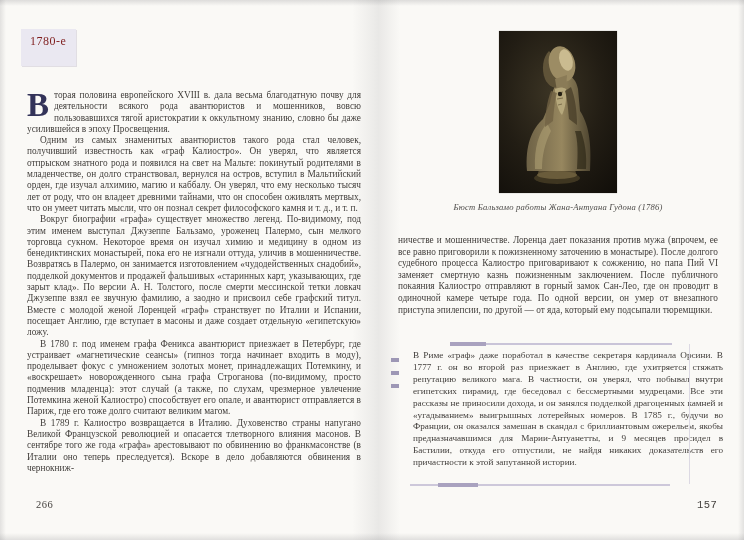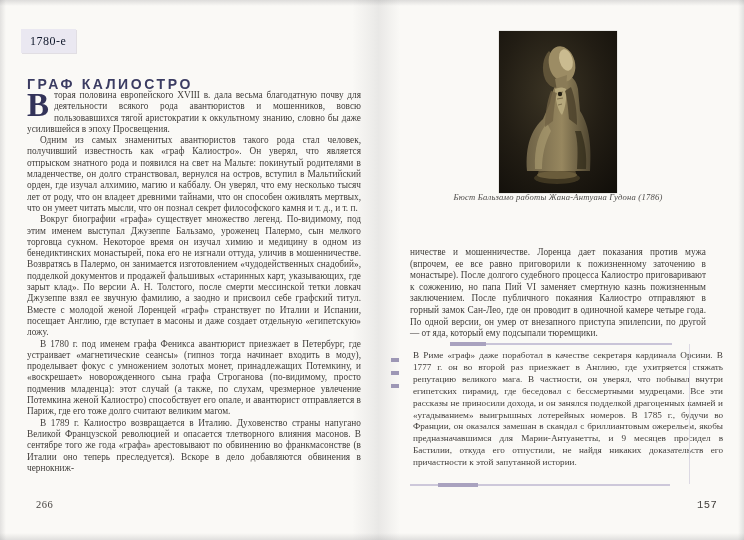--- a/index.html
+++ b/index.html
@@ -22,22 +22,22 @@
     background:linear-gradient(180deg,rgba(90,90,95,0.18),rgba(0,0,0,0));}
   .edge-bottom{position:absolute;left:0;bottom:0;width:744px;height:7px;
     background:linear-gradient(0deg,rgba(90,90,95,0.16),rgba(0,0,0,0));}
   .edge-left{position:absolute;left:0;top:0;width:6px;height:540px;
     background:linear-gradient(90deg,rgba(90,90,95,0.15),rgba(0,0,0,0));}
   .edge-right{position:absolute;right:0;top:0;width:6px;height:540px;
     background:linear-gradient(-90deg,rgba(90,90,95,0.15),rgba(0,0,0,0));}
 
   .era-box{
     position:absolute;left:21px;top:29px;
-    background:#eae8f1;color:#0f172a;
-    font-size:12px;line-height:14px;padding:5px 10px 5px 9px;
+    background:#eae8f1;color:#7f1d1d;
+    font-size:12px;line-height:14px;padding:5px 10px 18px 9px;
     letter-spacing:0.5px;
     box-shadow:1px 1px 0 rgba(150,145,170,0.25);
   }
   .title{
     position:absolute;left:27px;top:76px;margin:0;
     font-family:"Liberation Sans","DejaVu Sans",sans-serif;
     font-size:14px;font-weight:600;letter-spacing:2.6px;
     color:#3b3c62;
   }
   .body-col{
@@ -60,30 +60,30 @@
   .pagenum.pn-left{left:36px;}
   .pagenum.pn-right{left:697px;font-family:Liberation Mono, monospace;}
 
   
   .photo{
     position:absolute;left:499px;top:31px;width:118px;height:162px;
     box-shadow:0 0 1px rgba(0,0,0,0.4);
   }
   .photo svg{display:block;width:118px;height:162px;}
   .caption{
-    position:absolute;left:394px;top:192px;width:328px;
+    position:absolute;left:394px;top:202px;width:328px;
     text-align:center;font-style:italic;
     font-size:8.6px;color:#4c4a48;letter-spacing:0.2px;
   }
   .cont-col{
     position:absolute;left:394px;top:231px;width:328px;
     font-size:9.3px;line-height:11.6px;color:#403d3a;
     text-align:justify;
   }
-  .cont-col p{margin:16px;}
+  .cont-col p{margin:4px;}
 
   .sidebar-rule-top{
     position:absolute;left:450px;top:343px;width:222px;height:2px;
     background:#c9c4d8;
   }
   .sidebar-rule-top .blob{
     position:absolute;left:0;top:-1px;width:36px;height:4px;background:#a9a2bf;
   }
   .sidebar-rule-bottom{
     position:absolute;left:410px;top:484px;width:260px;height:2px;
@@ -113,21 +113,20 @@
 <body>
 
 <div class="spread">
   <div class="gutter"></div>
   <div class="edge-top"></div>
   <div class="edge-bottom"></div>
   <div class="edge-left"></div>
   <div class="edge-right"></div>
 
   <div class="era-box">1780-е</div>
-  <h1 class="title">ГРАФ КАЛИОСТРО</h1>
 
   <div class="body-col">
     <p class="first"><span class="dropcap">В</span><span>торая половина европейского XVIII в. дала весьма благодатную почву для деятельности всякого рода авантюристов и мошенников, вовсю пользовавшихся тягой аристократии к оккультному знанию, словно бы даже усилившейся в эпоху Просвещения.</span></p>
     <p>Одним из самых знаменитых авантюристов такого рода стал человек, получивший известность как «граф Калиостро». Он уверял, что является отпрыском знатного рода и появился на свет на Мальте: покинутый родителями в младенчестве, он долго странствовал, вернулся на остров, вступил в Мальтийский орден, где изучал алхимию, магию и каббалу. Он уверял, что ему несколько тысяч лет от роду, что он владеет древними тайнами, что он способен оживлять мертвых, что он умеет читать мысли, что он познал секрет философского камня и т. д., и т. п.</p>
     <p>Вокруг биографии «графа» существует множество легенд. По-видимому, под этим именем выступал Джузеппе Бальзамо, уроженец Палермо, сын мелкого торговца сукном. Некоторое время он изучал химию и медицину в одном из бенедиктинских монастырей, пока его не изгнали оттуда, уличив в мошенничестве. Возвратясь в Палермо, он занимается изготовлением «чудодейственных снадобий», подделкой документов и продажей фальшивых «старинных карт, указывающих, где зарыт клад». По версии А. Н. Толстого, после смерти мессинской тетки ловкач Джузеппе взял ее звучную фамилию, а заодно и присвоил себе графский титул. Вместе с молодой женой Лоренцей «граф» странствует по Италии и Испании, посещает Англию, где вступает в масоны и даже создает отдельную «египетскую» ложу.</p>
     <p>В 1780 г. под именем графа Феникса авантюрист приезжает в Петербург, где устраивает «магнетические сеансы» (гипноз тогда начинает входить в моду), проделывает фокус с умножением золотых монет, принадлежащих Потемкину, и «воскрешает» новорожденного сына графа Строганова (по-видимому, просто подменив младенца): этот случай (а также, по слухам, чрезмерное увлечение Потемкина женой Калиостро) способствует его опале, и авантюрист отправляется в Париж, где его тоже долго считают великим магом.</p>
     <p>В 1789 г. Калиостро возвращается в Италию. Духовенство страны напугано Великой Французской революцией и опасается тлетворного влияния масонов. В сентябре того же года «графа» арестовывают по обвинению во франкмасонстве (в Италии оно теперь преследуется). Вскоре в дело добавляются обвинения в чернокниж-</p>
   </div>
 
   <div class="pagenum pn-left">266</div>

